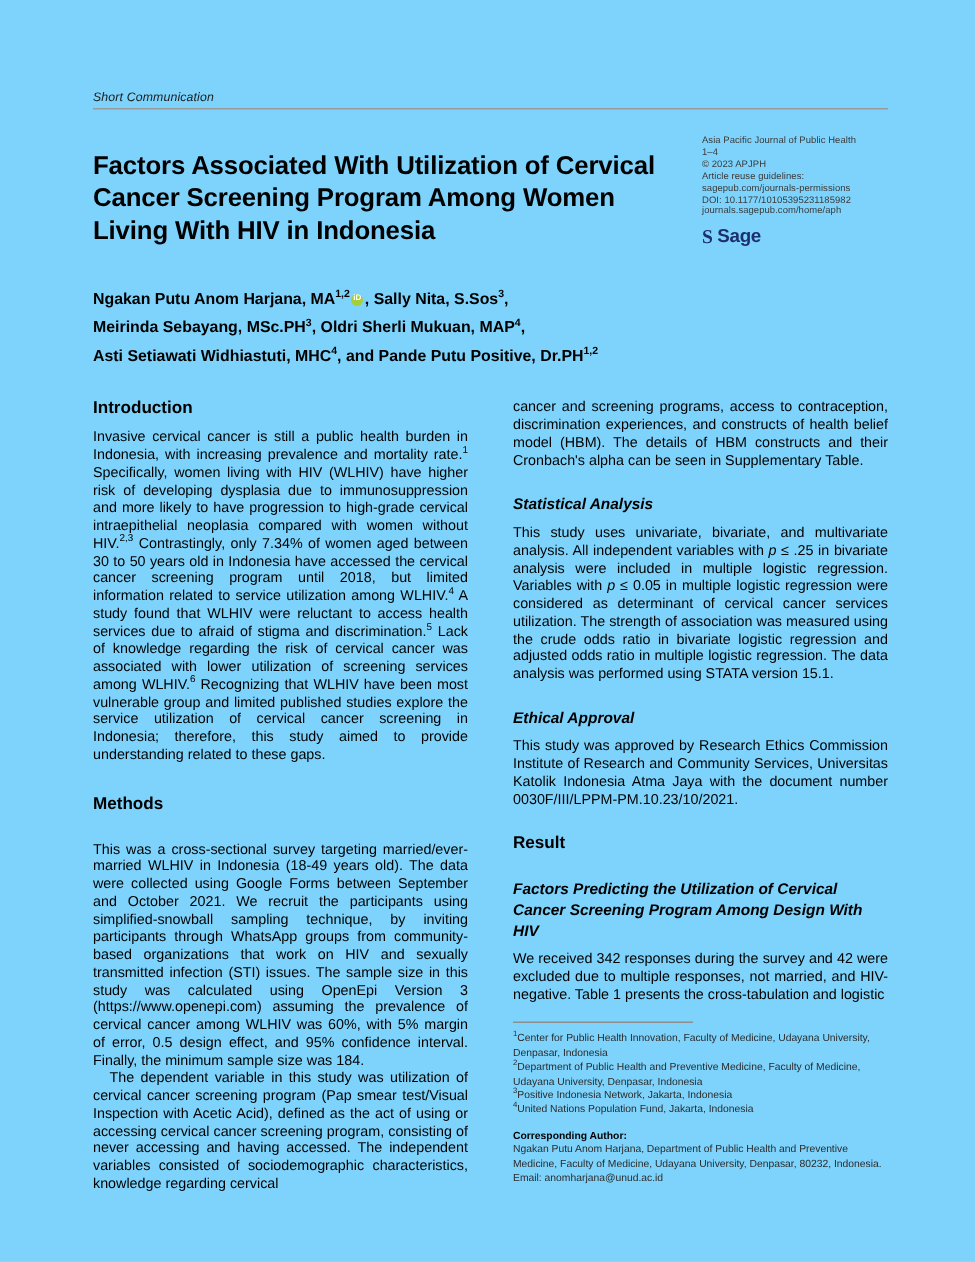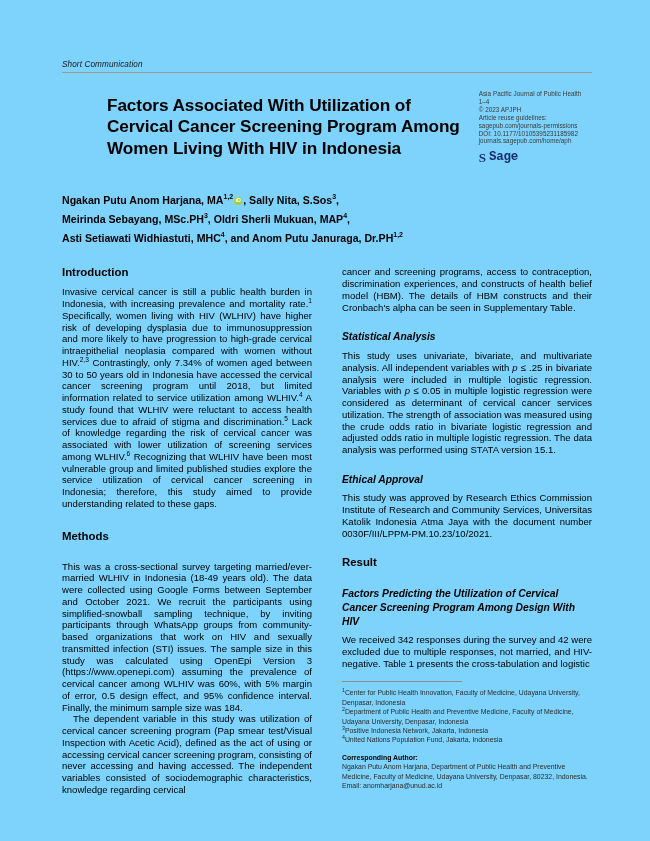--- a/index.html
+++ b/index.html
@@ -36,23 +36,22 @@
   }
   .rule {
     border-top: 1px solid #9a9a9a;
     height: 0;
     margin: 0;
   }
 
   
   .head-row {
     display: flex;
-    align-items: center;
+    align-items: flex-end;
     margin-top: 17px;
-    margin-left: 45px;
   }
   .title-col { width: 400px; }
   .meta-col {
     width: 130px;
     padding-left: 6px;
     box-sizing: border-box;
   }
   .doc-title {
     font-family: "Liberation Sans", sans-serif;
     font-weight: bold;
@@ -77,21 +76,21 @@
     gap: 3px;
     color: #1c2f6e;
   }
   .sage-mark {
     font-family: "Liberation Serif", serif;
     font-weight: bold;
     font-size: 13px;
     line-height: 13px;
   }
   .sage-word {
-    font-family: Liberation Mono, monospace;
+    font-family: Liberation Sans, sans-serif;
     font-weight: bold;
     font-size: 12.5px;
     line-height: 13px;
     letter-spacing: -0.2px;
   }
 
   
   .authors {
     font-family: "Liberation Sans", sans-serif;
     font-weight: bold;
@@ -214,21 +213,21 @@
         <div class="sage-logo">
           <span class="sage-mark">S</span>
           <span class="sage-word">Sage</span>
         </div>
       </div>
     </div>
 
     <div class="authors">
       <span>Ngakan Putu Anom Harjana, MA</span><sup>1,2</sup><span class="orcid"></span><span>, Sally Nita, S.Sos</span><sup>3</sup><span>,</span><br>
       <span>Meirinda Sebayang, MSc.PH</span><sup>3</sup><span>, Oldri Sherli Mukuan, MAP</span><sup>4</sup><span>,</span><br>
-      <span> Asti Setiawati Widhiastuti, MHC</span><sup>4</sup><span>, and Anom Putu Januraga, Dr.PH</span><sup>1,2</sup>
+      <span> Asti Setiawati Widhiastuti, MHC</span><sup>4</sup><span>, and Pande Putu Positive, Dr.PH</span><sup>1,2</sup>
     </div>
 
     <div class="cols">
 
       <div class="col">
         <h2 class="sec">Introduction</h2>
         <p class="body"><span>Invasive cervical cancer is still a public health burden in Indonesia, with increasing prevalence and mortality rate.</span><sup>1</sup><span> Specifically, women living with HIV (WLHIV) have higher risk of developing dysplasia due to immunosuppression and more likely to have progression to high-grade cervical intraepithelial neoplasia compared with women without HIV.</span><sup>2,3</sup><span> Contrastingly, only 7.34% of women aged between 30 to 50 years old in Indonesia have accessed the cervical cancer screening program until 2018, but limited information related to service utilization among WLHIV.</span><sup>4</sup><span> A study found that WLHIV were reluctant to access health services due to afraid of stigma and discrimination.</span><sup>5</sup><span> Lack of knowledge regarding the risk of cervical cancer was associated with lower utilization of screening services among WLHIV.</span><sup>6</sup><span> Recognizing that WLHIV have been most vulnerable group and limited published studies explore the service utilization of cervical cancer screening in Indonesia; therefore, this study aimed to provide understanding related to these gaps.</span></p>
 
         <div class="gap-lg"></div>
         <h2 class="sec">Methods</h2>

